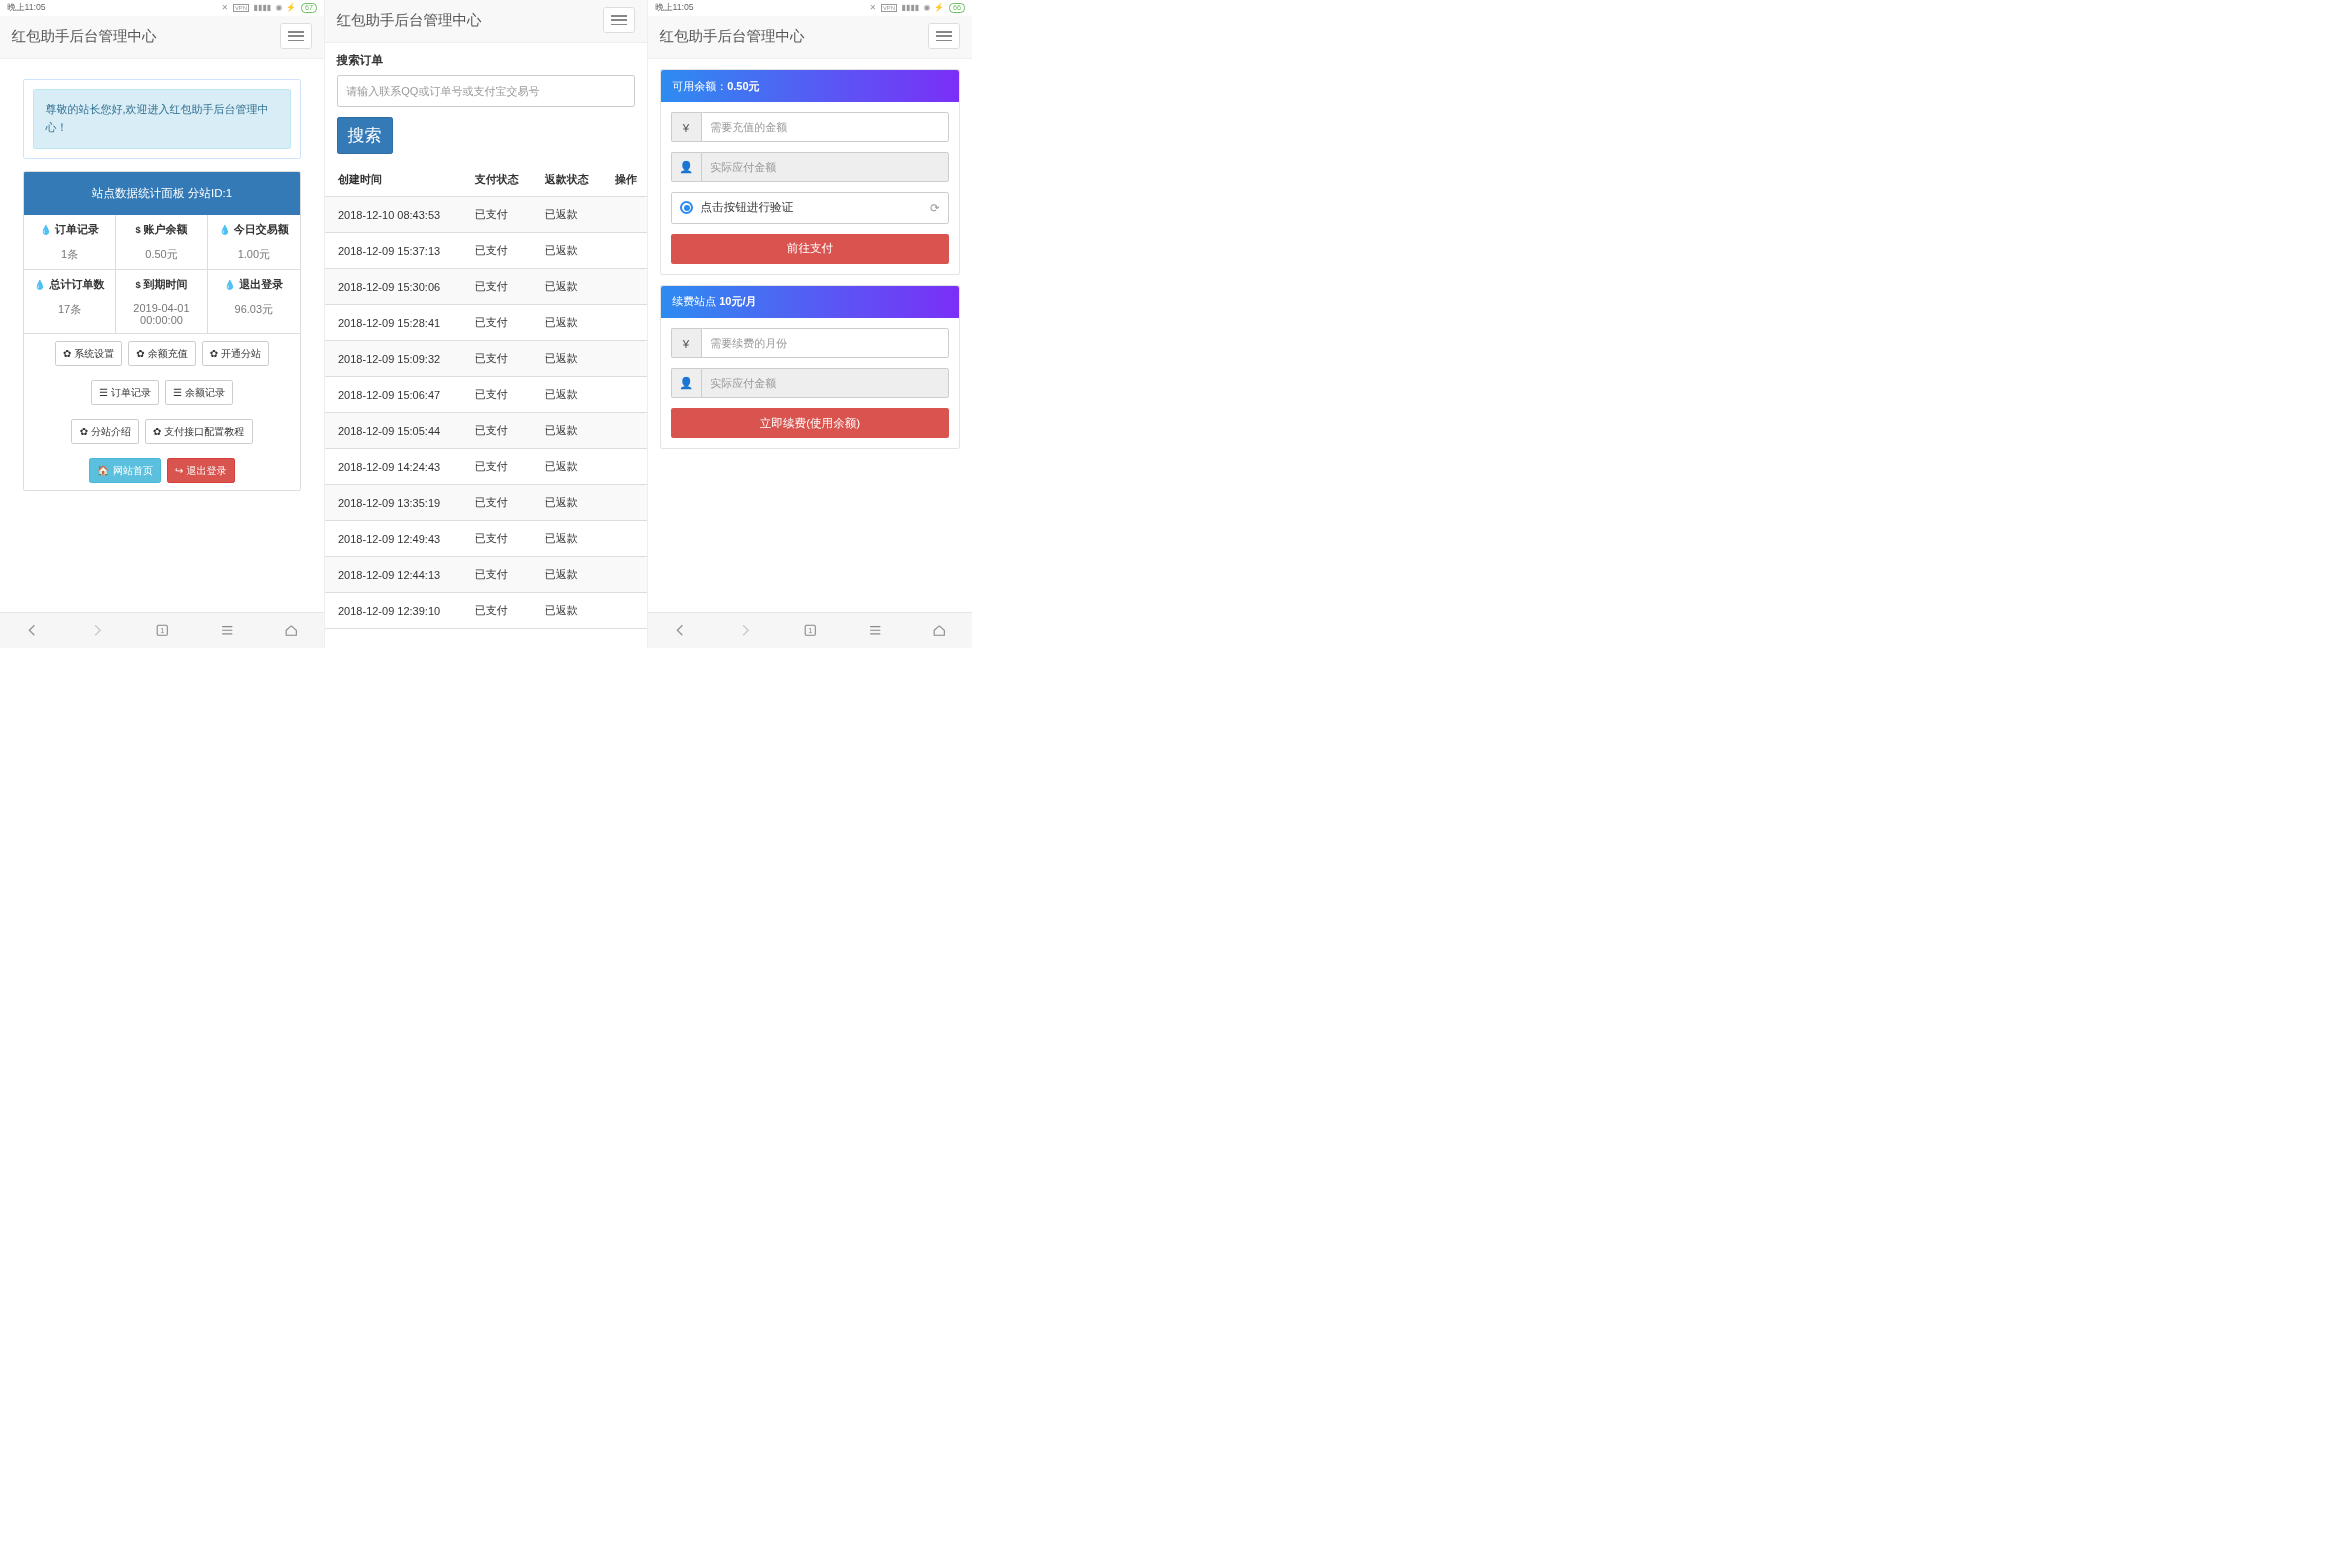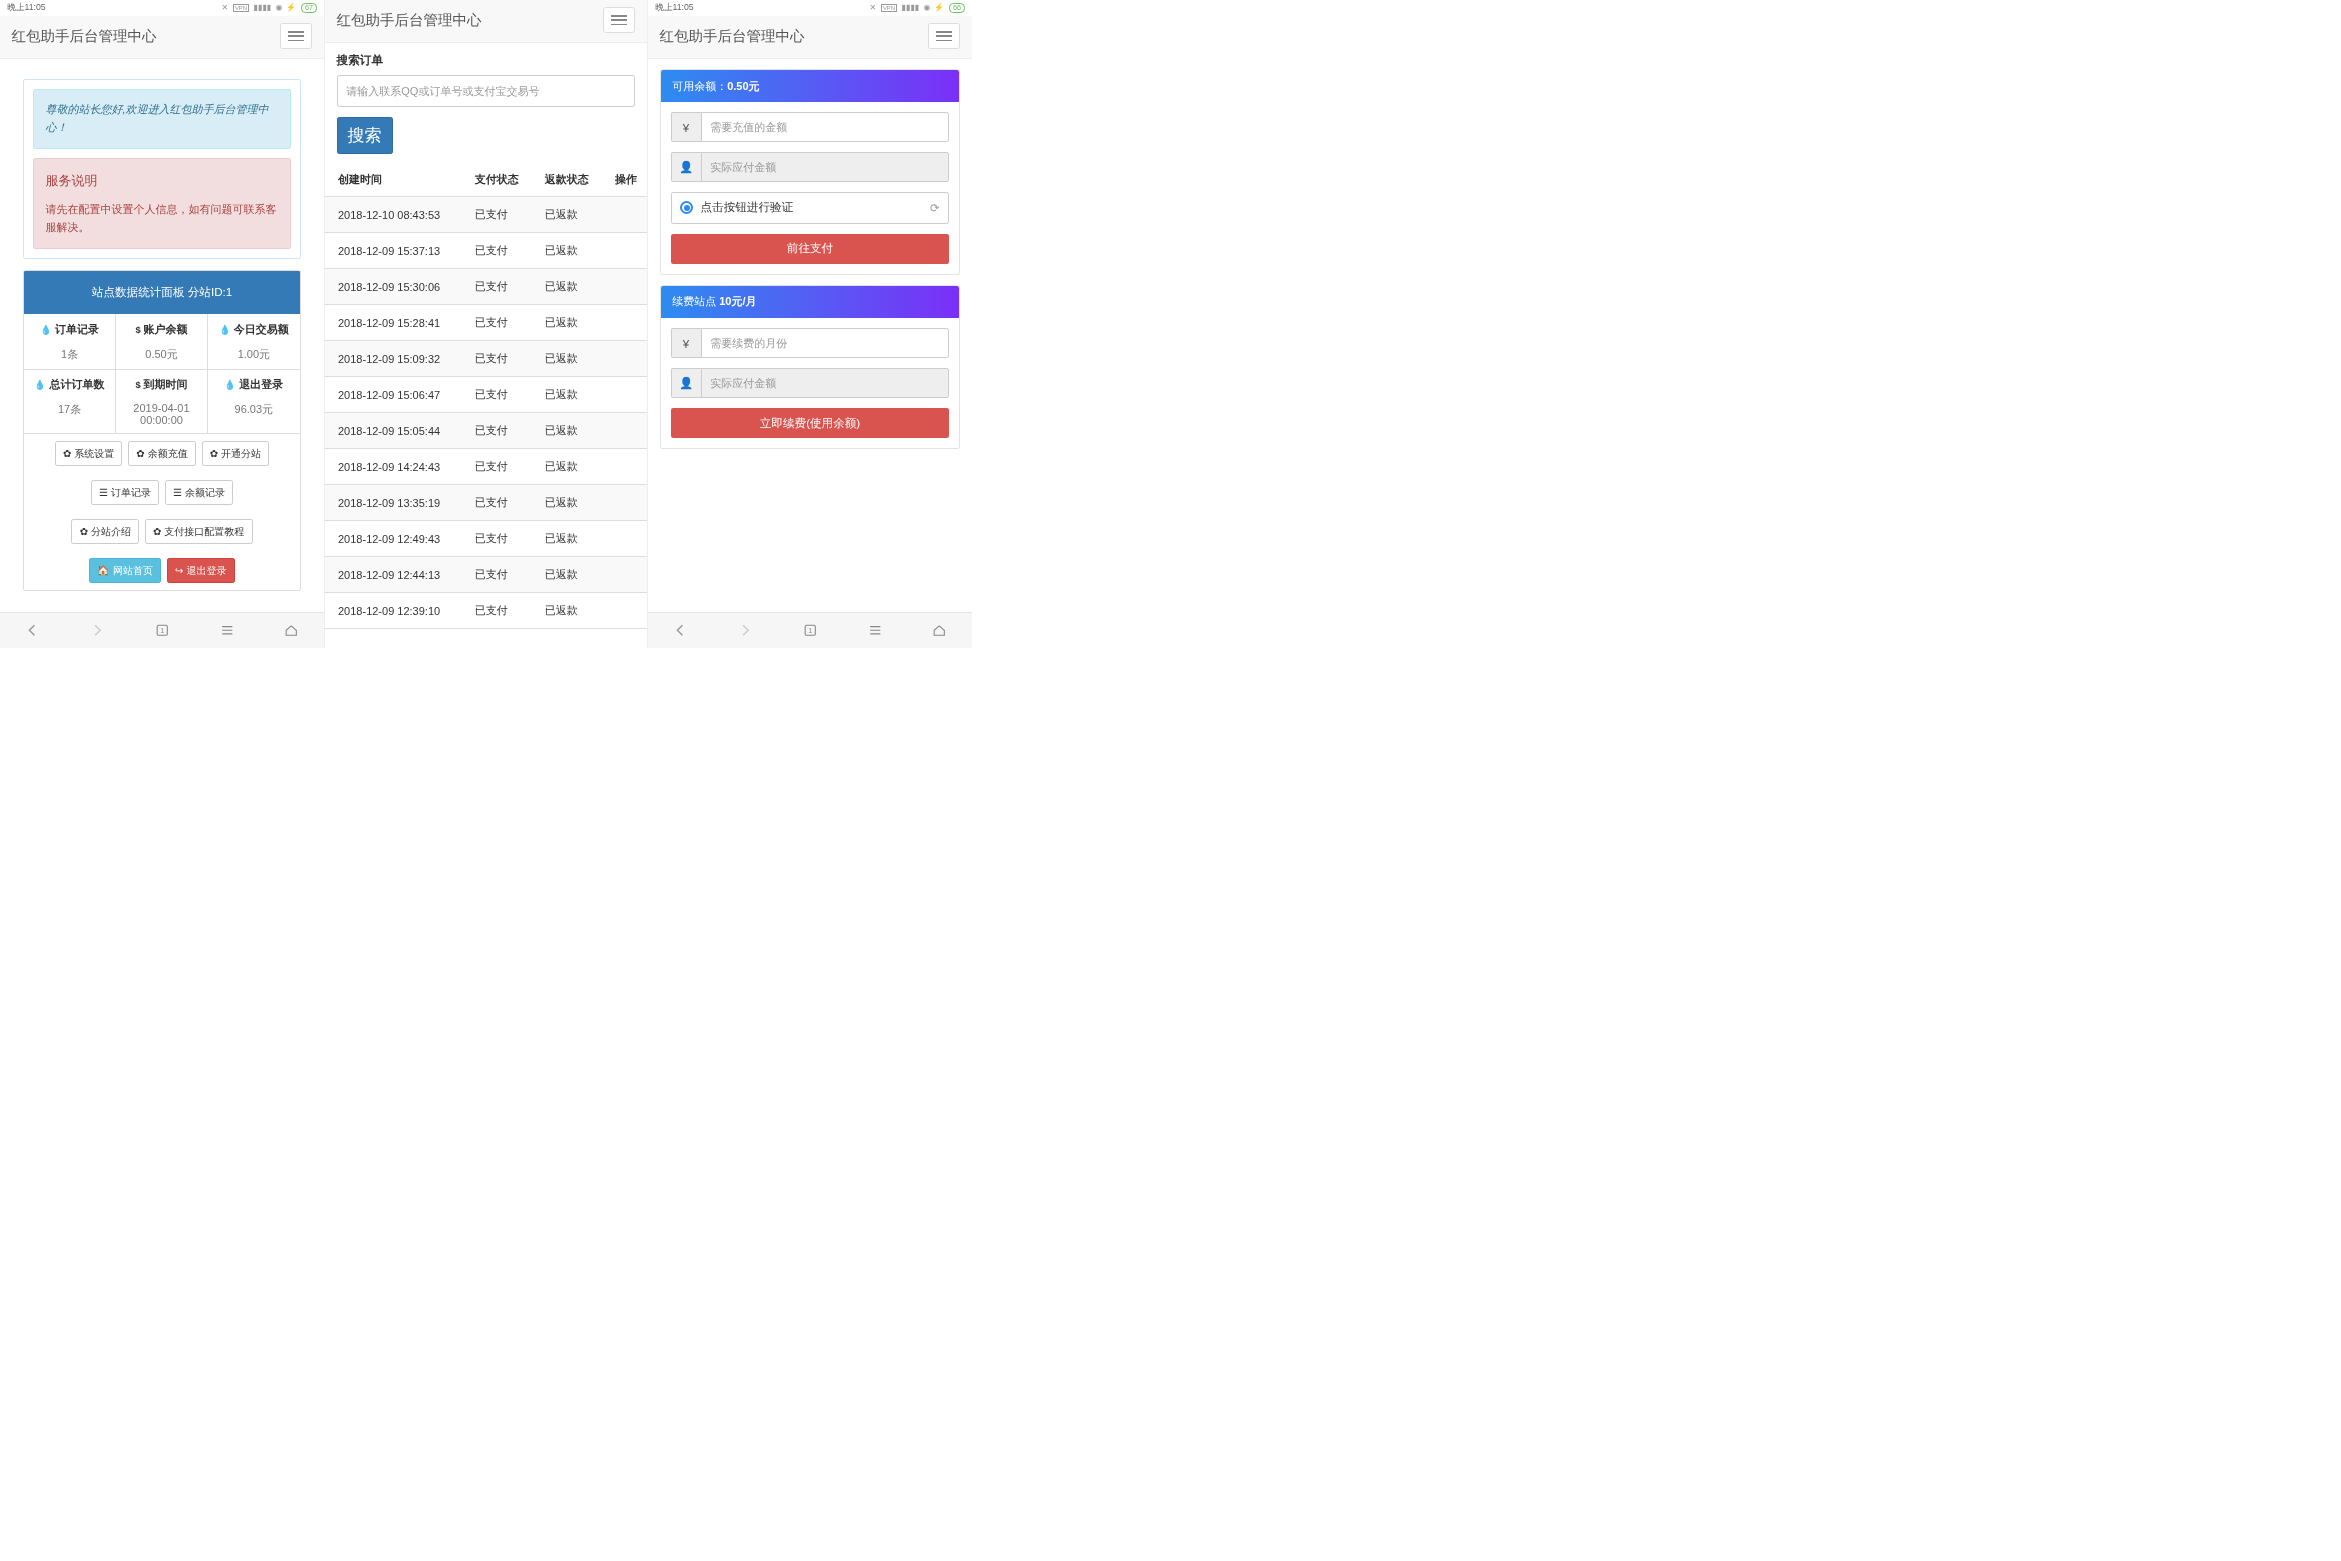--- a/index.html
+++ b/index.html
@@ -13,21 +13,21 @@
   .status-icons { display:flex; align-items:center; gap:4.3px; }
   .status-icons .badge { border:0.7px solid #6abf60; color:#6abf60; border-radius:4.3px; padding:0 2.9px; font-size:7.2px; line-height:8.7px;}
   .status-icons .ico { color:#999; font-size:8px; }
   .header { display:flex; align-items:center; justify-content:space-between; padding:7.2px 11.6px 8.7px 11.6px; border-bottom:0.7px solid #eee; background:#f8f8f8;}
   .header h1 { font-size:14.5px; font-weight:500; color:#555;}
   .hamburger { width:32px; height:26px; border:0.7px solid #ddd; border-radius:2.9px; display:flex; flex-direction:column; align-items:center; justify-content:center; gap:2.9px; background:#fff; cursor:pointer;}
   .hamburger span { display:block; width:16px; height:1.4px; background:#888; }
   .content { padding:8.7px 11.6px; }
   .card-inner { border:0.7px solid #cfe2ff; border-radius:2.2px; margin:11.6px; }
   .alert { padding:11.6px; border-radius:2.2px; margin:8.7px; font-size:11px; line-height:1.6;}
-  .alert-info { background:#d9edf7; color:#31708f; border:0.7px solid #bce8f1;font-style:italic;}
+  .alert-info { background:#d9edf7; color:#31708f; border:0.7px solid #bce8f1;}
   .alert-danger { background:#f2dede; color:#a94442; border:0.7px solid #ebccd1;}
   .alert-danger h3 { font-size:13px; font-weight:500; margin-bottom:10px; color:#a94442; }
   .panel { border:0.7px solid #ddd; border-radius:2.2px; overflow:hidden; margin:0 11.6px 11.6px 11.6px;}
   .panel-head { background:#337ab7; color:#fff; text-align:center; padding:14px; font-size:11.6px; font-weight:500;}
   .stats { display:flex; flex-wrap:wrap; }
   .stat { width:33.33%; text-align:center; padding:7.2px 2.9px; border-right:0.7px solid #ddd; border-bottom:0.7px solid #ddd;}
   .stat:nth-child(3n){ border-right:none;}
   .stat .lbl { font-size:11px; font-weight:600; color:#333; display:flex; align-items:center; justify-content:center; gap:2.9px;}
   .stat .lbl .ico { font-size:9.4px;}
   .stat .val { font-size:11px; color:#777; margin-top:10px;}
@@ -82,24 +82,20 @@
       <h1>红包助手后台管理中心</h1>
       <div class="hamburger">
           <span></span>
           <span></span>
           <span></span>
         </div>
     </div>
     <div class="content">
       <div class="card-inner">
         <div class="alert alert-info">尊敬的站长您好,欢迎进入红包助手后台管理中心！</div>
-        <div class="alert alert-danger">
-          <h3>服务说明</h3>
-          <div>请先在配置中设置个人信息，如有问题可联系客服解决。</div>
-        </div>
       </div>
       <div class="panel">
         <div class="panel-head">站点数据统计面板 分站ID:1</div>
         <div class="stats" id="stats">
             <div class="stat">
               <div class="lbl">
                 <span class="ico">💧</span>
                 <span>订单记录</span>
               </div>
               <div class="val">1条</div>

